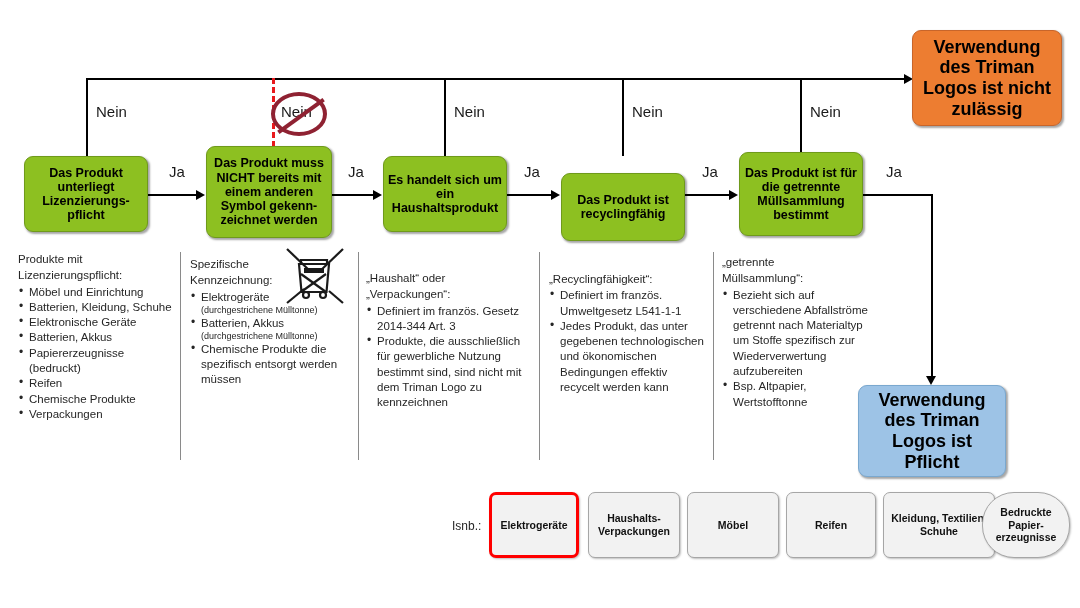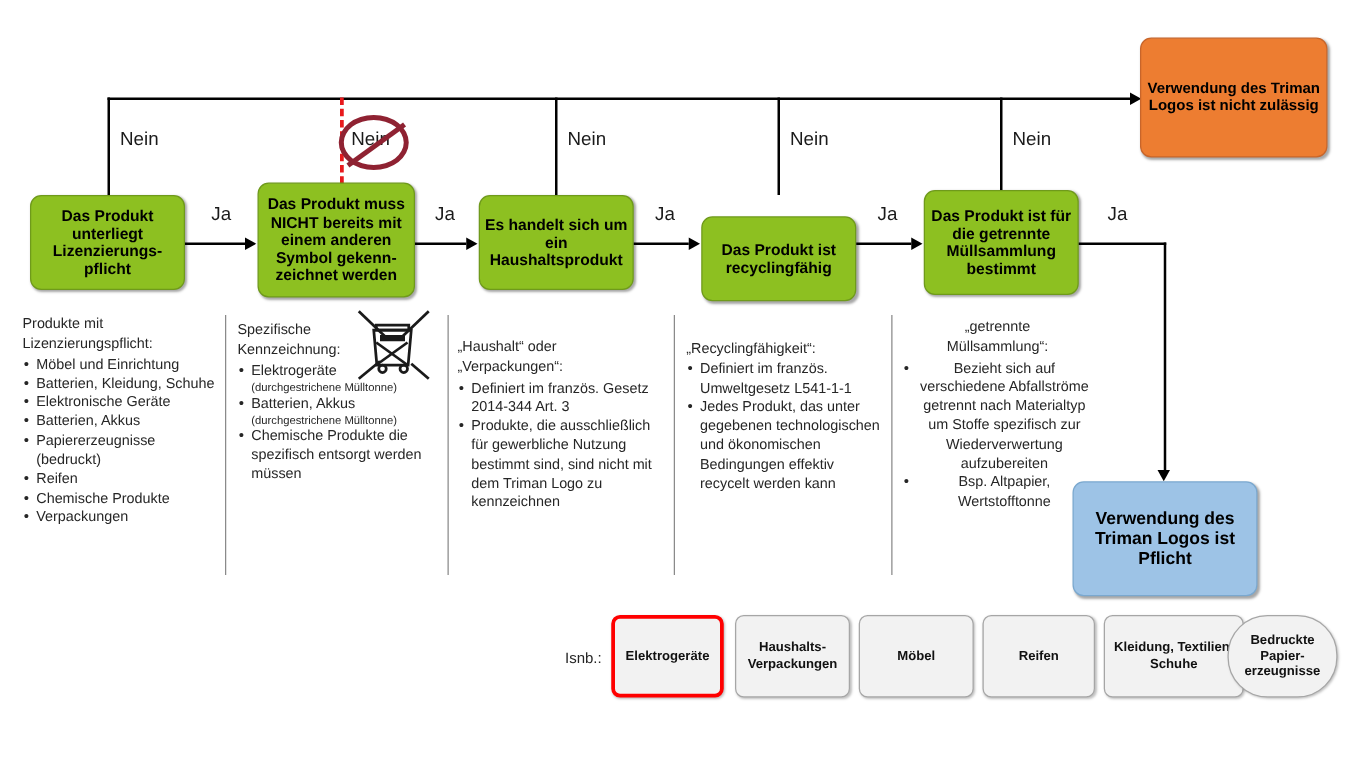--- a/index.html
+++ b/index.html
@@ -34,26 +34,26 @@
     box-shadow: 1.5px 1.5px 2px rgba(0,0,0,0.35);
   }
   .nodebox.green {
     background: #8DC021;
     border: 1px solid #6f9a1b;
     font-size: 12.5px;
   }
   .nodebox.orange {
     background: #ED7D31;
     border: 1px solid #c8652a;
-    font-size: 12px;
+    font-size: 18px;
   }
   .nodebox.blue {
     background: #9DC3E6;
     border: 1px solid #7aa8cf;
-    font-size: 14px;
+    font-size: 18px;
   }
 
   
   .hline {
     position: absolute;
     height: 0;
     border-top: 2px solid #000000;
   }
   .vline {
     position: absolute;
@@ -311,21 +311,21 @@
   </div>
 
   <div class="note" style="left:549px; top:272px; width:156px;">
     <div class="note-head">„Recyclingfähigkeit“:</div>
     <ul>
       <li>Definiert im franzӧs. Umweltgesetz L541-1-1</li>
       <li>Jedes Produkt, das unter gegebenen technologischen und ӧkonomischen Bedingungen effektiv recycelt werden kann</li>
     </ul>
   </div>
 
-  <div class="note" style="left:722px; top:255px; width:152px;text-align:center;">
+  <div class="note" style="left:722px; top:255px; width:152px;">
     <div class="note-head">„getrennte</div>
     <div class="note-head">Müllsammlung“:</div>
     <ul>
       <li>Bezieht sich auf verschiedene Abfallströme getrennt nach Materialtyp um Stoffe spezifisch zur Wiederverwertung aufzubereiten</li>
       <li>Bsp. Altpapier, Wertstofftonne</li>
     </ul>
   </div>
 
   <div class="legend-label" style="left:452px; top:519px;">Isnb.:</div>
 

